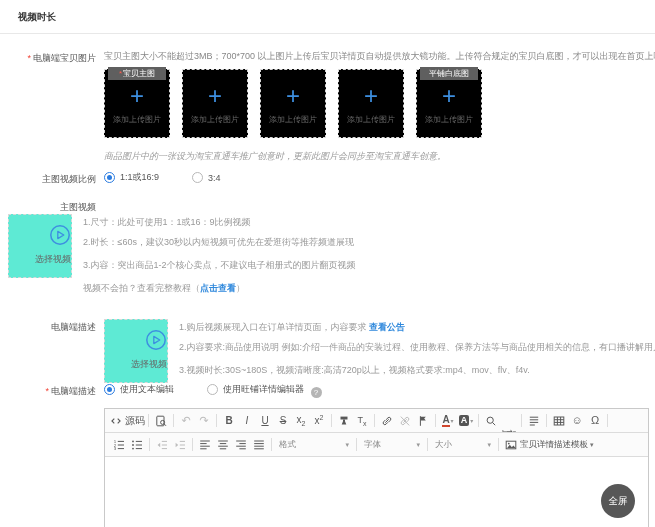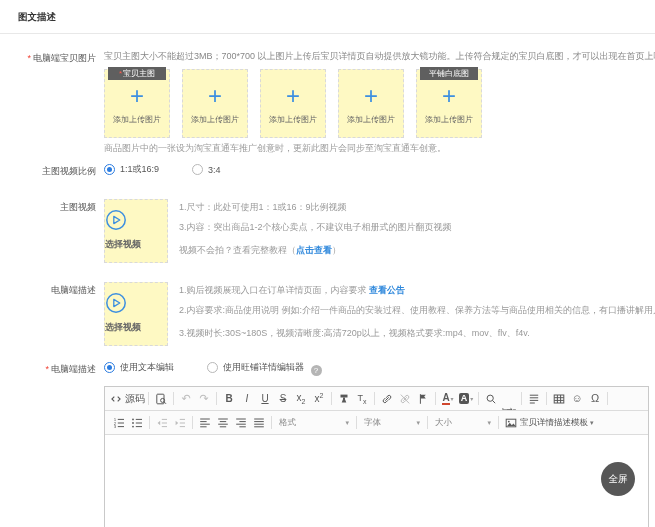--- a/index.html
+++ b/index.html
@@ -19,52 +19,52 @@
     padding-top:2px;white-space:nowrap;
   }
   .star{color:#f04134;margin-right:2px;}
   .fcontent{flex:1;margin-left:8px;min-width:0;}
   .desc-line{color:#888;white-space:nowrap;overflow:hidden;}
   .link{color:#3089dc;text-decoration:none;cursor:pointer;}
 
   
   .upload-row{display:flex;margin-top:6px;}
   .upload-box{
-    width:66px;height:69px;border:1px dashed #d9d9d9;background:#fef9c3;
+    width:66px;height:69px;border:1px dashed #d9d9d9;background:#000000;
     position:relative;margin-right:12px;box-sizing:border-box;cursor:pointer;
   }
   .upload-tag{
     position:absolute;top:-3px;left:3px;right:3px;height:13px;line-height:13px;
     background:#5f5f5f;color:#fff;font-size:8px;text-align:center;white-space:nowrap;overflow:hidden;
   }
   .upload-tag .star{color:#ff5a4d;margin-right:1px;}
   .plus{
     display:block;text-align:center;margin-top:14px;
     font-size:24px;line-height:24px;color:#3d8fe0;font-weight:300;
   }
   .upload-box .ulabel{
     display:block;text-align:center;margin-top:6px;font-size:8px;color:#666;
   }
-  .img-note{color:#9b9b9b;margin-top:4px;white-space:nowrap;overflow:hidden;}
+  .img-note{color:#9b9b9b;margin-top:12px;white-space:nowrap;overflow:hidden;font-style:italic;}
 
   
   .radio-opt{display:inline-flex;align-items:center;cursor:pointer;}
   .radio{
     width:11px;height:11px;border:1px solid #b8b8b8;border-radius:50%;
     display:inline-block;background:#fff;box-sizing:border-box;position:relative;flex:none;
   }
   .radio.sel{border-color:#2b7ce0;}
   .radio.sel::after{content:'';position:absolute;inset:2px;background:#2b7ce0;border-radius:50%;}
   .radio-opt .rlabel{margin-left:5px;color:#555;}
   .radio-gap{display:inline-block;width:28px;}
 
   
   .video-box{
     width:64px;height:64px;border:1px dashed #d9d9d9;box-sizing:border-box;
-    flex:none;text-align:left;cursor:pointer;background:#fef9c3;font-weight:bold;
+    flex:none;text-align:right;cursor:pointer;background:#5eead4;
   }
   .video-box .playwrap{display:block;margin-top:9px;height:22px;}
   .video-box .vlabel{display:block;margin-top:7px;color:#666;}
   .vnotes{margin-left:11px;color:#999;}
   .vnotes .vline{line-height:23px;height:23px;white-space:nowrap;overflow:hidden;}
   .vnotes .vline:first-child{line-height:17px;height:17px;}
 
   .help{
     display:inline-block;width:11px;height:11px;line-height:11px;border-radius:50%;
     background:#b5b5b5;color:#fff;text-align:center;font-size:8px;margin-left:4px;cursor:pointer;
@@ -119,21 +119,21 @@
     background:rgba(40,40,40,0.78);color:#fff;border:none;font-size:9.5px;
     font-family:inherit;cursor:pointer;display:flex;align-items:center;justify-content:center;
   }
 </style>
 </head>
 <body>
 
 <div class="page">
 
   <div class="page-header">
-    <span>图文描述</span>
+    <span>视频时长</span>
   </div>
 
   <div class="form">
 
     <div class="frow">
       <div class="flabel"><span class="star">*</span><span>电脑端宝贝图片</span></div>
       <div class="fcontent">
         <div class="desc-line"><span>宝贝主图大小不能超过3MB；700*700 以上图片上传后宝贝详情页自动提供放大镜功能。上传符合规定的宝贝白底图，才可以出现在首页上哦</span> </div>
         <div class="upload-row" id="upload-row">
             <div class="upload-box"><span class="upload-tag"><span class="star">*</span><span>宝贝主图</span></span><span><span class="plus">+</span></span><span class="ulabel">添加上传图片</span></div>
@@ -154,32 +154,33 @@
           <span class="rlabel">1:1或16:9</span>
         </span>
         <span class="radio-gap"></span>
         <span class="radio-opt">
           <span class="radio"></span>
           <span class="rlabel">3:4</span>
         </span>
       </div>
     </div>
 
-    <div class="frow" style="margin-top:21px;">
+    <div class="frow" style="margin-top:13px;flex-direction:column;">
       <div class="flabel">主图视频</div>
       <div class="fcontent" style="display:flex;">
         <div class="video-box">
           <span class="playwrap"><svg width="22" height="22" viewBox="0 0 22 22">
                 <circle cx="11" cy="11" r="9.2" fill="none" stroke="#3d8fe0" stroke-width="1.5"></circle>
                 <path d="M8.8 7.4v7.2l6-3.6z" fill="none" stroke="#3d8fe0" stroke-width="1.3" stroke-linejoin="round"></path>
               </svg></span>
           <span class="vlabel">选择视频</span>
         </div>
         <div class="vnotes">
           <div class="vline">1.尺寸：此处可使用1：1或16：9比例视频</div>
+          <div class="vline">2.时长：≤60s，建议30秒以内短视频可优先在爱逛街等推荐频道展现</div>
           <div class="vline">3.内容：突出商品1-2个核心卖点，不建议电子相册式的图片翻页视频</div>
           <div class="vline"><span>视频不会拍？查看完整教程（</span><a class="link" style="font-weight:bold;">点击查看</a><span>）</span></div>
         </div>
       </div>
     </div>
 
     <div class="frow" style="margin-top:19px;">
       <div class="flabel">电脑端描述</div>
       <div class="fcontent" style="display:flex;">
         <div class="video-box">
@@ -190,21 +191,21 @@
           <span class="vlabel">选择视频</span>
         </div>
         <div class="vnotes">
           <div class="vline"><span>1.购后视频展现入口在订单详情页面，内容要求</span> <a class="link" style="font-weight:bold;">查看公告</a></div>
           <div class="vline">2.内容要求:商品使用说明 例如:介绍一件商品的安装过程、使用教程、保养方法等与商品使用相关的信息，有口播讲解用户更易理解。</div>
           <div class="vline">3.视频时长:30S~180S，视频清晰度:高清720p以上，视频格式要求:mp4、mov、flv、f4v.</div>
         </div>
       </div>
     </div>
 
-    <div class="frow" style="margin-top:15px;justify-content:center;">
+    <div class="frow" style="justify-content:center;">
       <div class="flabel"><span class="star">*</span><span>电脑端描述</span></div>
       <div class="fcontent">
         <span class="radio-opt">
           <span class="radio sel"></span>
           <span class="rlabel">使用文本编辑</span>
         </span>
         <span class="radio-gap"></span>
         <span class="radio-opt">
           <span class="radio"></span>
           <span class="rlabel">使用旺铺详情编辑器</span>

